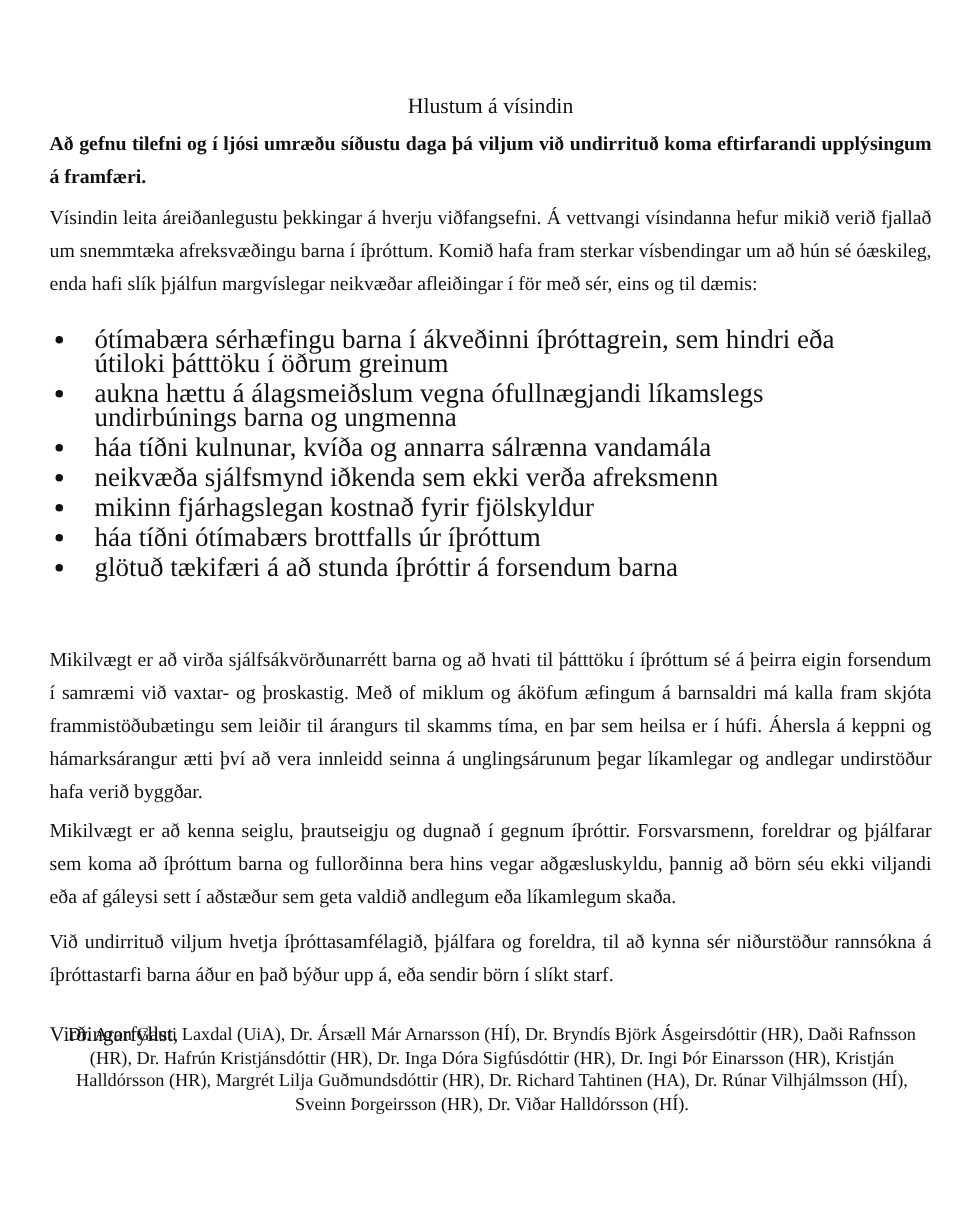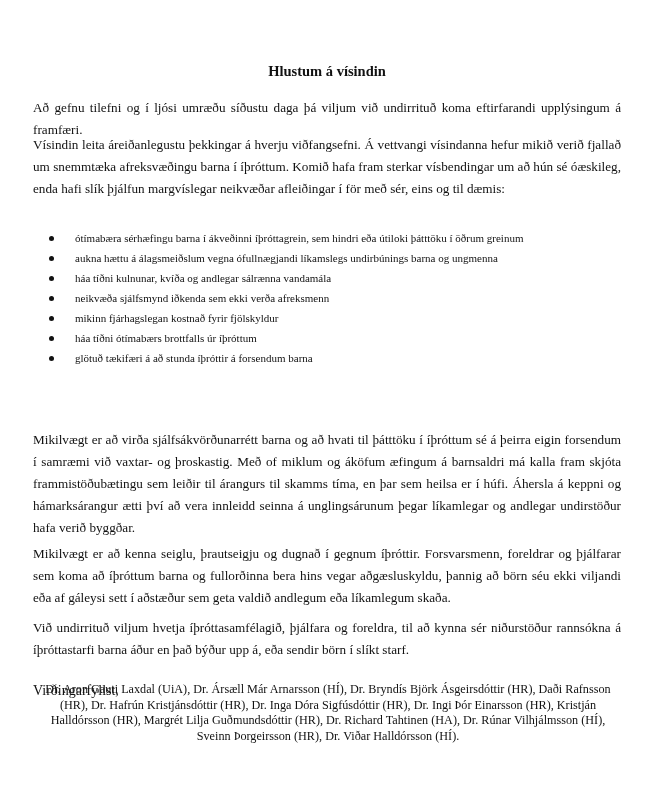--- a/index.html
+++ b/index.html
@@ -1,39 +1,39 @@
 <!DOCTYPE html>
 <html><head>
   <meta charset="utf-8">
   <style>
     html, body { margin: 0; padding: 0; background: #ffffff; }
     body { width: 653px; height: 803px; overflow: hidden; position: relative; color: #111; font-family: "Liberation Serif", "DejaVu Serif", serif; }
     .page { position: absolute; left: 33px; top: 0; width: 588px; }
-    .title { position: absolute; top: 63px; left: 0; width: 588px; text-align: center; font-weight: bold; font-size: 14.5px; }
+    .title { position: absolute; top: 63px; left: 0; width: 588px; text-align: center; font-weight: normal; font-size: 14.5px; }
     .p { position: absolute; left: 0; width: 588px; font-size: 13.2px; line-height: 22px; text-align: justify; }
     .p.last { text-align-last: left; }
-    .bullets { position: absolute; left: 0; top: 218px; width: 588px; margin: 12px; padding: 0; list-style: none; font-size: 11px; }
+    .bullets { position: absolute; left: 0; top: 218px; width: 588px; margin: 0; padding: 0; list-style: none; font-size: 18px; }
     .bullets li { position: relative; padding-left: 30px; line-height: 16px; margin-bottom: 4px; width: 530px; }
     .bullets li .dot { position: absolute; left: 4px; top: 6px; width: 5px; height: 5px; border-radius: 50%; background: #111; }
     .sig { position: absolute; left: 0; top: 683px; font-size: 14px; }
     .names { position: absolute; left: 10px; top: 682px; width: 570px; text-align: center; font-size: 12.2px; line-height: 15.5px; }
   </style>
 </head>
 <body>
 
 <div class="page">
   <div class="title">Hlustum á vísindin</div>
 
-  <div class="p last" style="top:97px;">Að gefnu tilefni og í ljósi umræðu síðustu daga þá viljum við undirrituð koma eftirfarandi upplýsingum á framfæri.</div>
+  <div class="p last" style="top:85px;font-weight:bold;">Að gefnu tilefni og í ljósi umræðu síðustu daga þá viljum við undirrituð koma eftirfarandi upplýsingum á framfæri.</div>
   <div class="p last" style="top:134px;">Vísindin leita áreiðanlegustu þekkingar á hverju viðfangsefni. Á vettvangi vísindanna hefur mikið verið fjallað um snemmtæka afreksvæðingu barna í íþróttum. Komið hafa fram sterkar vísbendingar um að hún sé óæskileg, enda hafi slík þjálfun margvíslegar neikvæðar afleiðingar í för með sér, eins og til dæmis:</div>
 
   <ul class="bullets">
     <li><span class="dot"></span><span>ótímabæra sérhæfingu barna í ákveðinni íþróttagrein, sem hindri eða útiloki þátttöku í öðrum greinum</span></li>
     <li><span class="dot"></span><span>aukna hættu á álagsmeiðslum vegna ófullnægjandi líkamslegs undirbúnings barna og ungmenna</span></li>
-    <li><span class="dot"></span><span>háa tíðni kulnunar, kvíða og andlegar sálrænna vandamála</span></li>
+    <li><span class="dot"></span><span>háa tíðni kulnunar, kvíða og annarra sálrænna vandamála</span></li>
     <li><span class="dot"></span><span>neikvæða sjálfsmynd iðkenda sem ekki verða afreksmenn</span></li>
     <li><span class="dot"></span><span>mikinn fjárhagslegan kostnað fyrir fjölskyldur</span></li>
     <li><span class="dot"></span><span>háa tíðni ótímabærs brottfalls úr íþróttum</span></li>
     <li><span class="dot"></span><span>glötuð tækifæri á að stunda íþróttir á forsendum barna</span></li>
   </ul>
 
   <div class="p last" style="top:429px;">Mikilvægt er að virða sjálfsákvörðunarrétt barna og að hvati til þátttöku í íþróttum sé á þeirra eigin forsendum í samræmi við vaxtar- og þroskastig. Með of miklum og áköfum æfingum á barnsaldri má kalla fram skjóta frammistöðubætingu sem leiðir til árangurs til skamms tíma, en þar sem heilsa er í húfi. Áhersla á keppni og hámarksárangur ætti því að vera innleidd seinna á unglingsárunum þegar líkamlegar og andlegar undirstöður hafa verið byggðar.</div>
   <div class="p last" style="top:543px;">Mikilvægt er að kenna seiglu, þrautseigju og dugnað í gegnum íþróttir. Forsvarsmenn, foreldrar og þjálfarar sem koma að íþróttum barna og fullorðinna bera hins vegar aðgæsluskyldu, þannig að börn séu ekki viljandi eða af gáleysi sett í aðstæður sem geta valdið andlegum eða líkamlegum skaða.</div>
   <div class="p last" style="top:617px;">Við undirrituð viljum hvetja íþróttasamfélagið, þjálfara og foreldra, til að kynna sér niðurstöður rannsókna á íþróttastarfi barna áður en það býður upp á, eða sendir börn í slíkt starf.</div>
 

